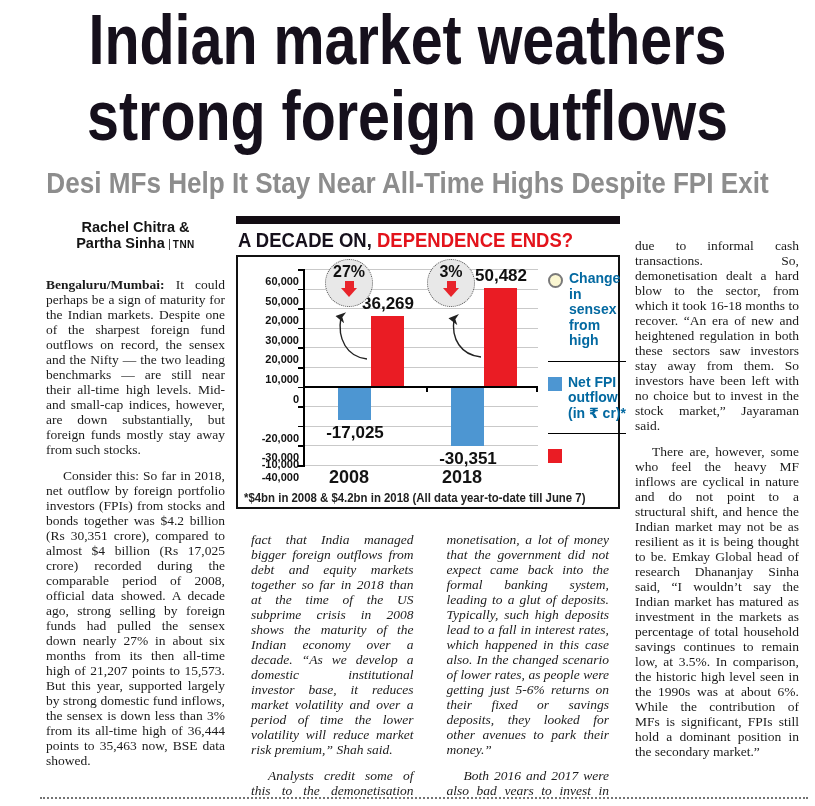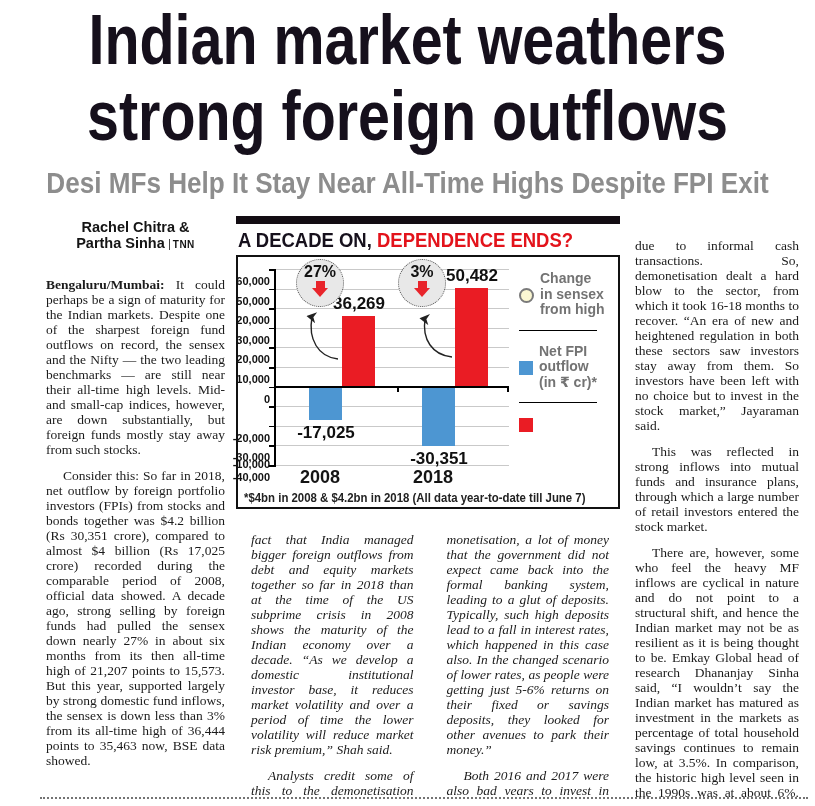--- a/index.html
+++ b/index.html
@@ -33,21 +33,21 @@
 
   
   #chart{position:absolute;left:236px;top:216px;width:384px;
          font-family:"Liberation Sans","DejaVu Sans",sans-serif;}
   .c-topbar{height:8px;background:#130d13;}
   .c-title{margin:4px 0 3px 2px;font-size:21px;font-weight:700;white-space:nowrap;
            transform:scaleX(.88);transform-origin:0 50%;color:#16101c;}
   .c-title .red{color:#e3131b;}
   .c-box{position:relative;border:2px solid #111;height:254px;box-sizing:border-box;
          padding-top:12px;display:flex;}
-  .c-yaxis{position:relative;width:36px;height:196px;flex:none;}
+  .c-yaxis{position:relative;width:65px;height:196px;flex:none;}
   .ylab{position:absolute;right:4px;transform:translateY(-50%);font-size:11px;
         font-weight:700;color:#111;white-space:nowrap;}
   .c-plotcol{flex:none;width:233px;}
   .c-plot{position:relative;width:233px;height:196px;border-left:2px solid #000;}
   .grid{position:absolute;left:0;width:233px;height:1px;background:#c9c9c9;}
   .grid.zero{height:2.5px;background:#000;z-index:2;}
   .ytick{position:absolute;left:-7px;width:7px;height:1.5px;background:#000;}
   .xtick{position:absolute;width:1.5px;height:5px;background:#000;z-index:2;}
   .bar{position:absolute;z-index:1;}
   .vlab{position:absolute;width:66px;text-align:center;font-size:17px;font-weight:700;
@@ -58,22 +58,22 @@
   .circ{position:absolute;top:-10px;width:48px;height:48px;border-radius:50%;
         background:#e8e8e8;border:1.6px dotted #555;box-sizing:border-box;z-index:4;
         display:flex;flex-direction:column;align-items:center;padding-top:3px;}
   .pct{font-size:16px;font-weight:700;color:#111;line-height:17px;}
   .dn{display:block;margin-top:1px;}
   .dn i{display:block;width:9px;height:7px;background:#e8242b;margin:0 auto;}
   .dn u{display:block;width:0;height:0;border-left:8px solid transparent;
         border-right:8px solid transparent;border-top:9px solid #e8242b;margin:0 auto;}
   .arrows{position:absolute;left:0;top:0;z-index:3;overflow:visible;}
   .c-legend{flex:1;padding:2px 2px 0 12px;}
-  .lgitem{display:flex;gap:6px;align-items:center;font-weight:700;font-size:14px;
-          line-height:15.5px;color:#737373;}
+  .lgitem{display:flex;gap:6px;align-items:flex-start;font-weight:700;font-size:14px;
+          line-height:15.5px;color:#0369a1;}
   .lgtext{white-space:pre-line;}
   .lgicon{flex:none;margin-top:2px;display:inline-block;}
   .lgicon.circle{width:11px;height:11px;border-radius:50%;background:#fbf7d2;
                  border:2px solid #7a7a7a;}
   .lgicon.square{width:14px;height:14px;}
   .lgdiv{width:78px;border-top:1.6px solid #000;margin:12px 0 13px 0;}
   .c-footnote{position:absolute;left:6px;bottom:2px;font-size:12px;font-weight:700;
               color:#222;white-space:nowrap;transform:scaleX(.95);transform-origin:0 50%;}
 
   .bottom-rule{position:absolute;top:797px;left:40px;width:768px;
@@ -212,18 +212,17 @@
         <p class="ind">Analysts credit some of this to the demonetisation effect. Spark Capital MD Skanda Jayaraman said, “After de-</p>
       </div>
     <div class="col" id="col-mid-right">
         <p class="">monetisation, a lot of money that the government did not expect came back into the formal banking system, leading to a glut of deposits. Typically, such high deposits lead to a fall in interest rates, which happened in this case also. In the changed scenario of lower rates, as people were getting just 5-6% returns on their fixed or savings deposits, they looked for other avenues to park their money.”</p>
         <p class="ind">Both 2016 and 2017 were also bad years to invest in real estate and gold. Earlier, real estate thrived in large part</p>
       </div>
   </div>
 
   <div class="col" id="col-right">
       <p class="">due to informal cash transactions. So, demonetisation dealt a hard blow to the sector, from which it took 16-18 months to recover. “An era of new and heightened regulation in both these sectors saw investors stay away from them. So investors have been left with no choice but to invest in the stock market,” Jayaraman said.</p>
-      <p class="ind">This was reflected in strong inflows into mutual funds and insurance plans, through which a large number of retail investors entered the stock market.</p>
       <p class="ind">There are, however, some who feel the heavy MF inflows are cyclical in nature and do not point to a structural shift, and hence the Indian market may not be as resilient as it is being thought to be. Emkay Global head of research Dhananjay Sinha said, “I wouldn’t say the Indian market has matured as investment in the markets as percentage of total household savings continues to remain low, at 3.5%. In comparison, the historic high level seen in the 1990s was at about 6%. While the contribution of MFs is significant, FPIs still hold a dominant position in the secondary market.”</p>
     </div>
 
   <div class="bottom-rule"></div>
 </div>
 
 </body></html>

